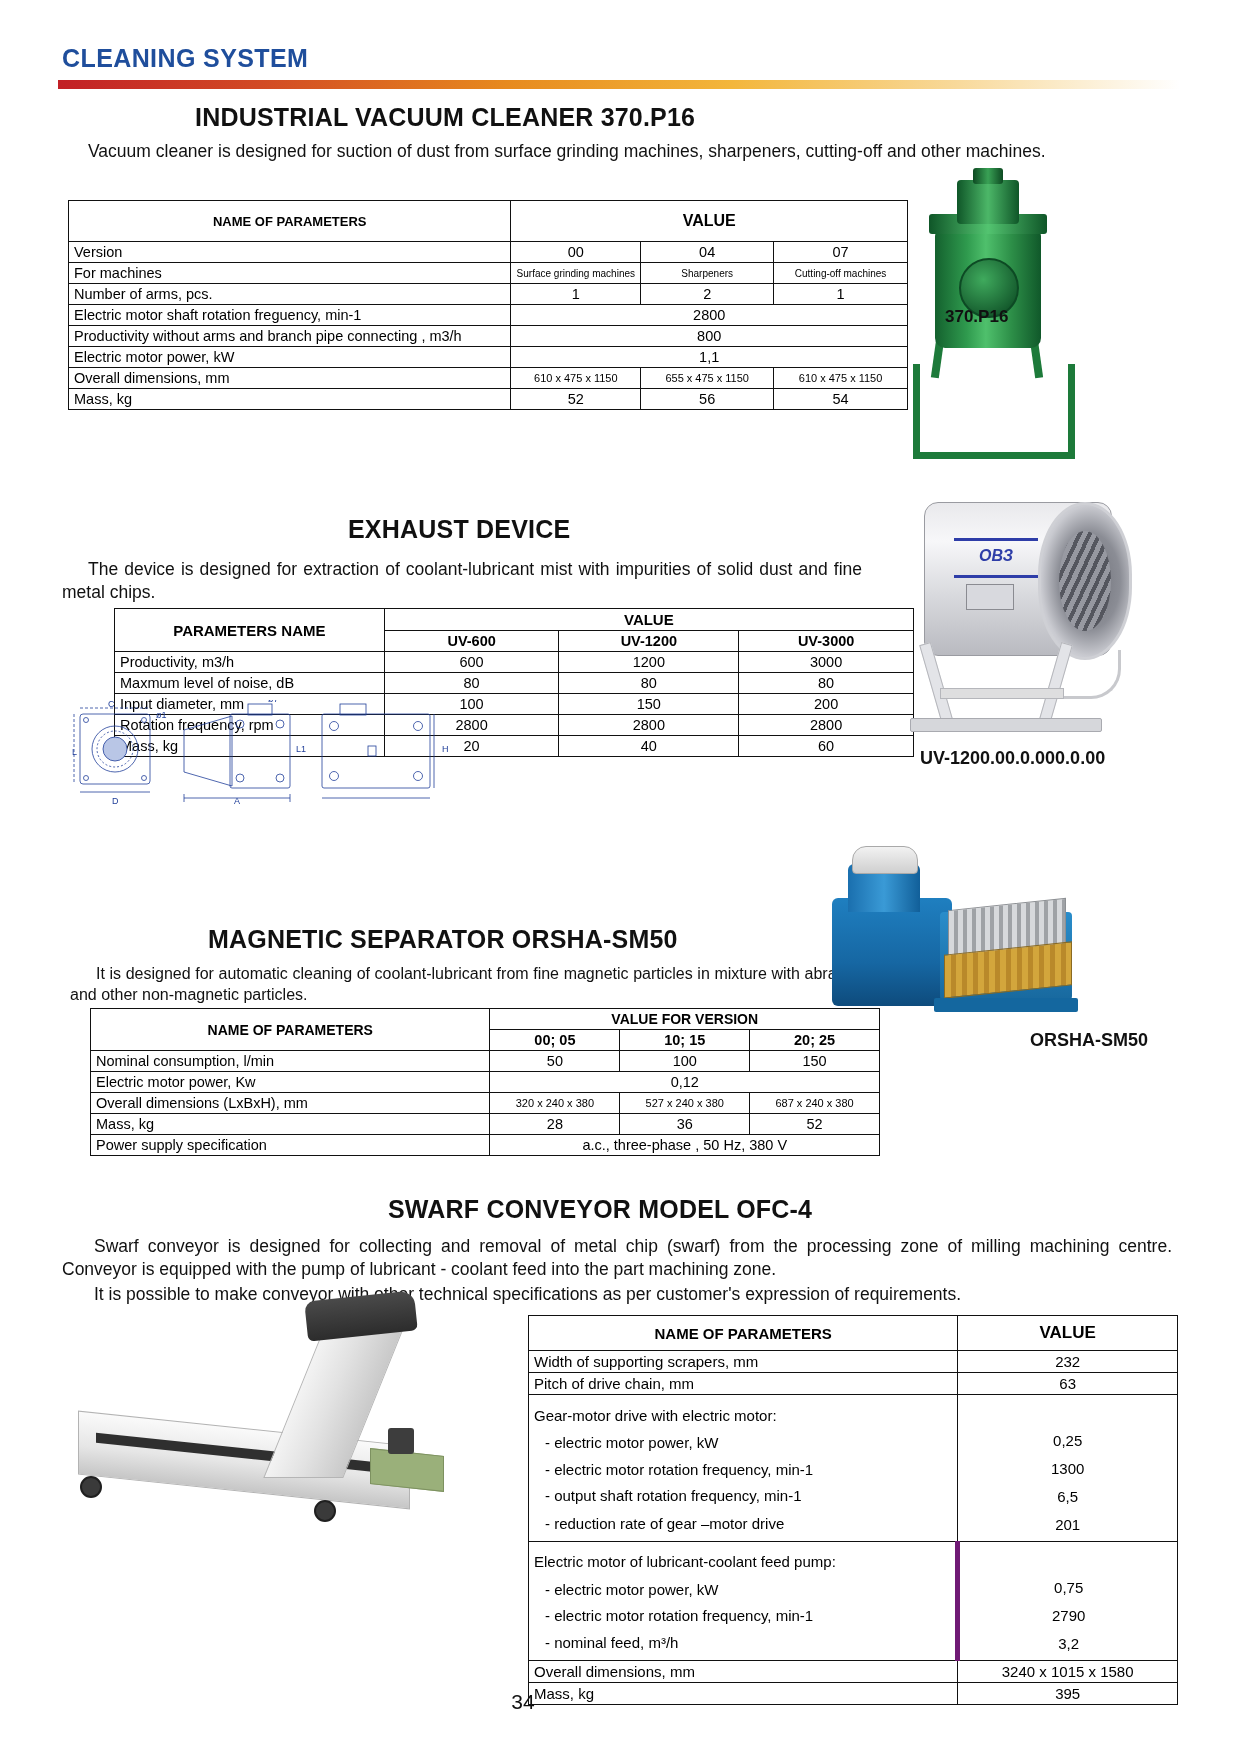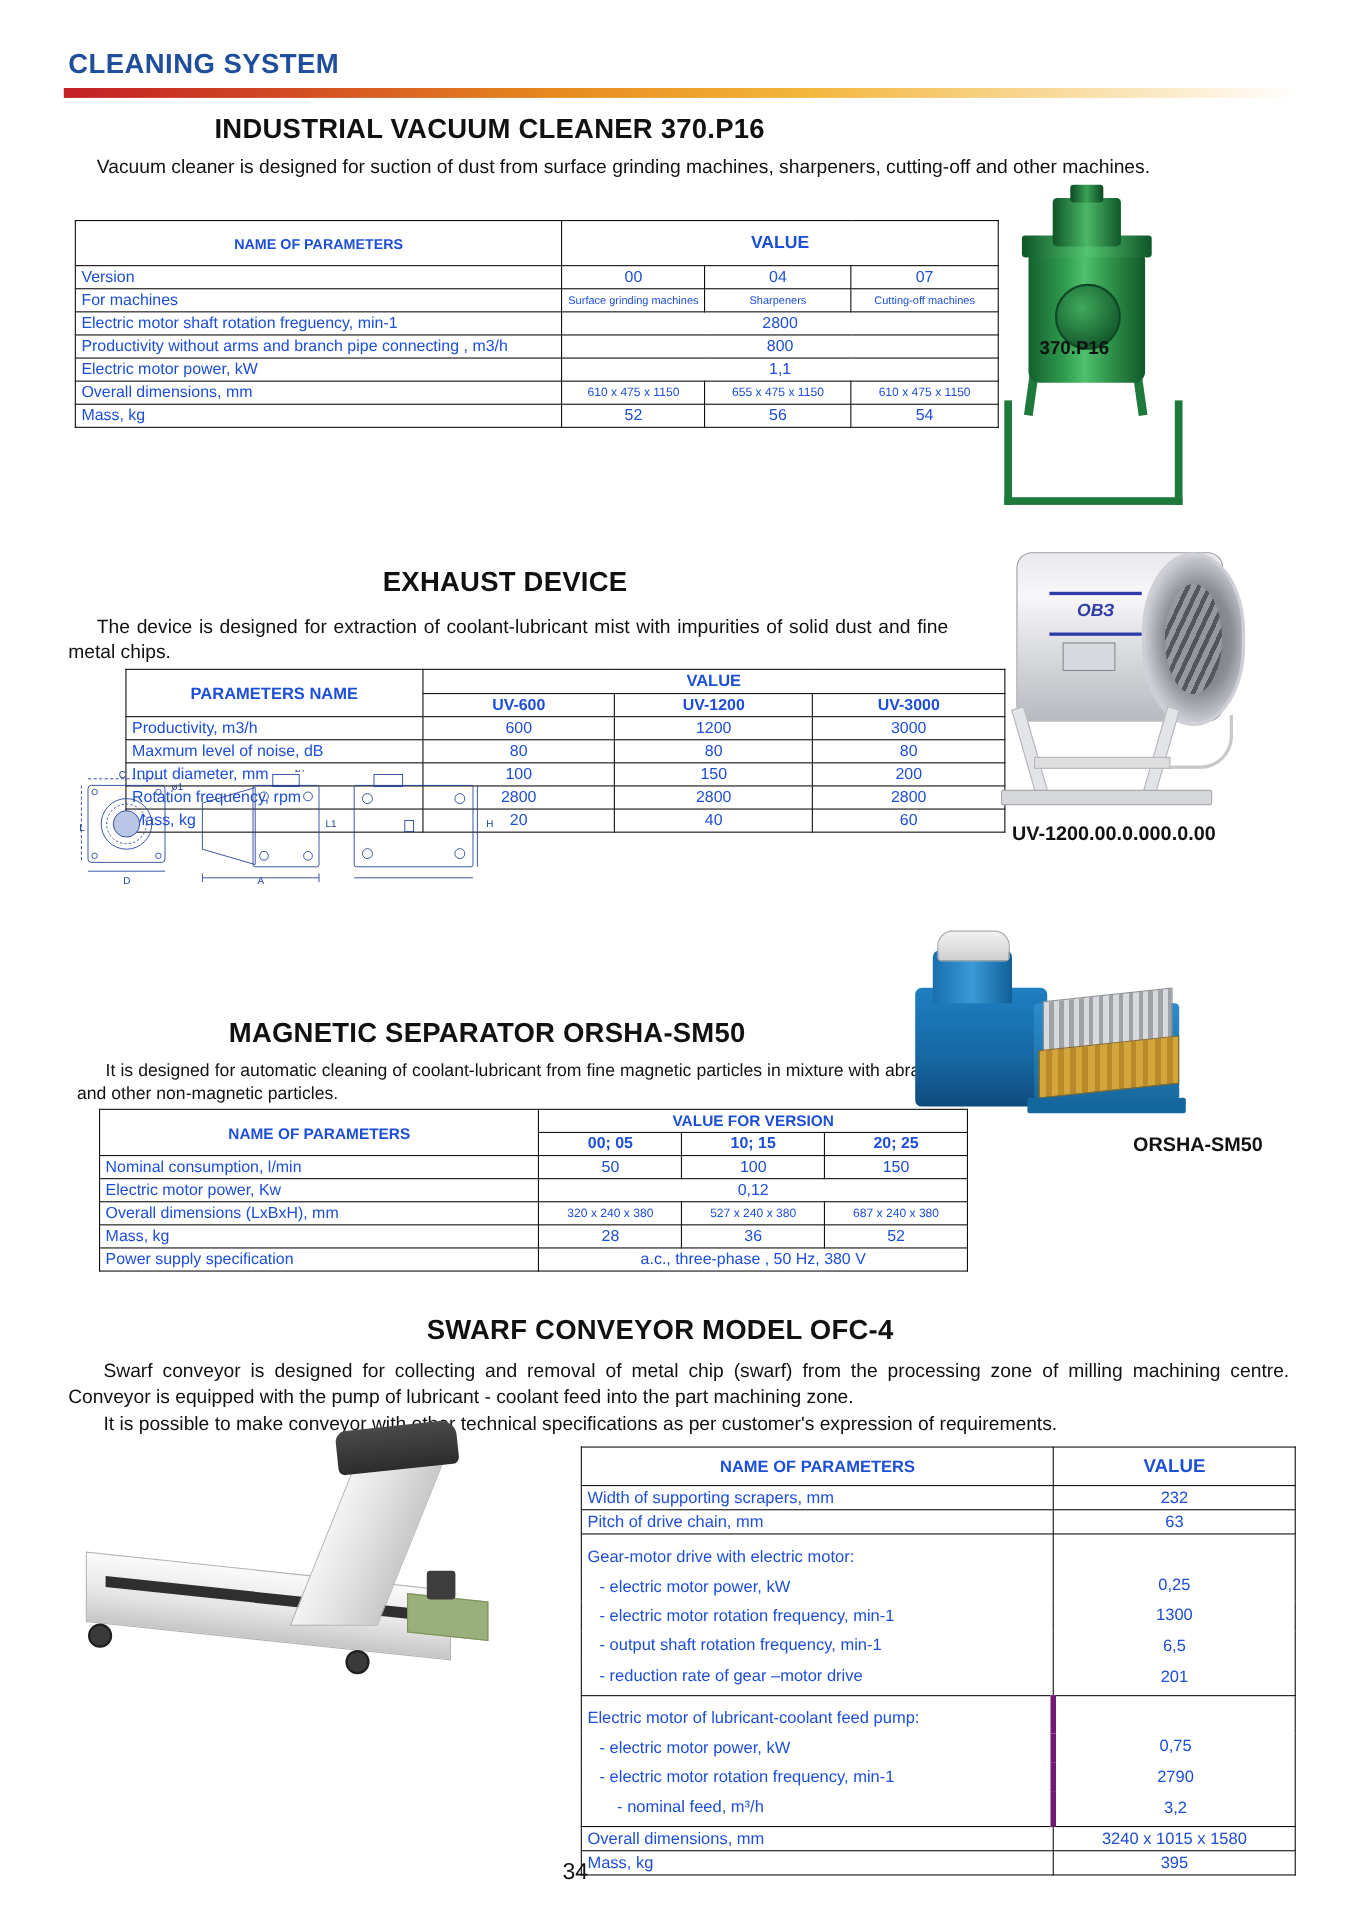--- a/index.html
+++ b/index.html
@@ -57,21 +57,21 @@
     line-height: 23px;
     color: #111;
     text-align: justify;
   }
 
   
   table.spec {
     position: absolute;
     border-collapse: collapse;
     font-size: 14.5px;
-    color: #1d4ed8;
+    color: #000000;
     background: #fff;
   }
   table.spec td, table.spec th {
     border: 1px solid #111;
     padding: 2px 5px;
     vertical-align: middle;
     font-weight: normal;
   }
   table.spec th {
     font-weight: bold;
@@ -289,20 +289,26 @@
         <td>Version</td>
         <td class="c">00</td>
         <td class="c">04</td>
         <td class="c">07</td>
       </tr>
       <tr>
         <td>For machines</td>
         <td class="c tiny">Surface grinding machines</td>
         <td class="c tiny">Sharpeners</td>
         <td class="c tiny">Cutting-off machines</td>
+      </tr>
+      <tr>
+        <td>Number of arms, pcs.</td>
+        <td class="c">1</td>
+        <td class="c">2</td>
+        <td class="c">1</td>
       </tr>
       <tr>
         <td>Electric motor shaft rotation freguency, min-1</td>
         <td class="c" colspan="3">2800</td>
       </tr>
       <tr>
         <td>Productivity without arms and branch pipe connecting , m3/h</td>
         <td class="c" colspan="3">800</td>
       </tr>
       <tr>
@@ -564,21 +570,21 @@
           </div>
         </td>
       </tr>
       <tr>
         <td style="border-top:none; border-bottom:none; padding-left:16px;">- electric motor power, kW</td>
       </tr>
       <tr>
         <td style="border-top:none; border-bottom:none; padding-left:16px;">- electric motor rotation frequency, min-1</td>
       </tr>
       <tr>
-        <td style="border-top:none; padding-left:32px; padding-bottom:6px;">- nominal feed, m³/h</td>
+        <td style="border-top:none; padding-left:16px; padding-bottom:6px;">- nominal feed, m³/h</td>
       </tr>
       <tr>
         <td>Overall dimensions, mm</td>
         <td class="c">3240 x 1015 x 1580</td>
       </tr>
       <tr>
         <td>Mass, kg</td>
         <td class="c">395</td>
       </tr>
     </tbody>

